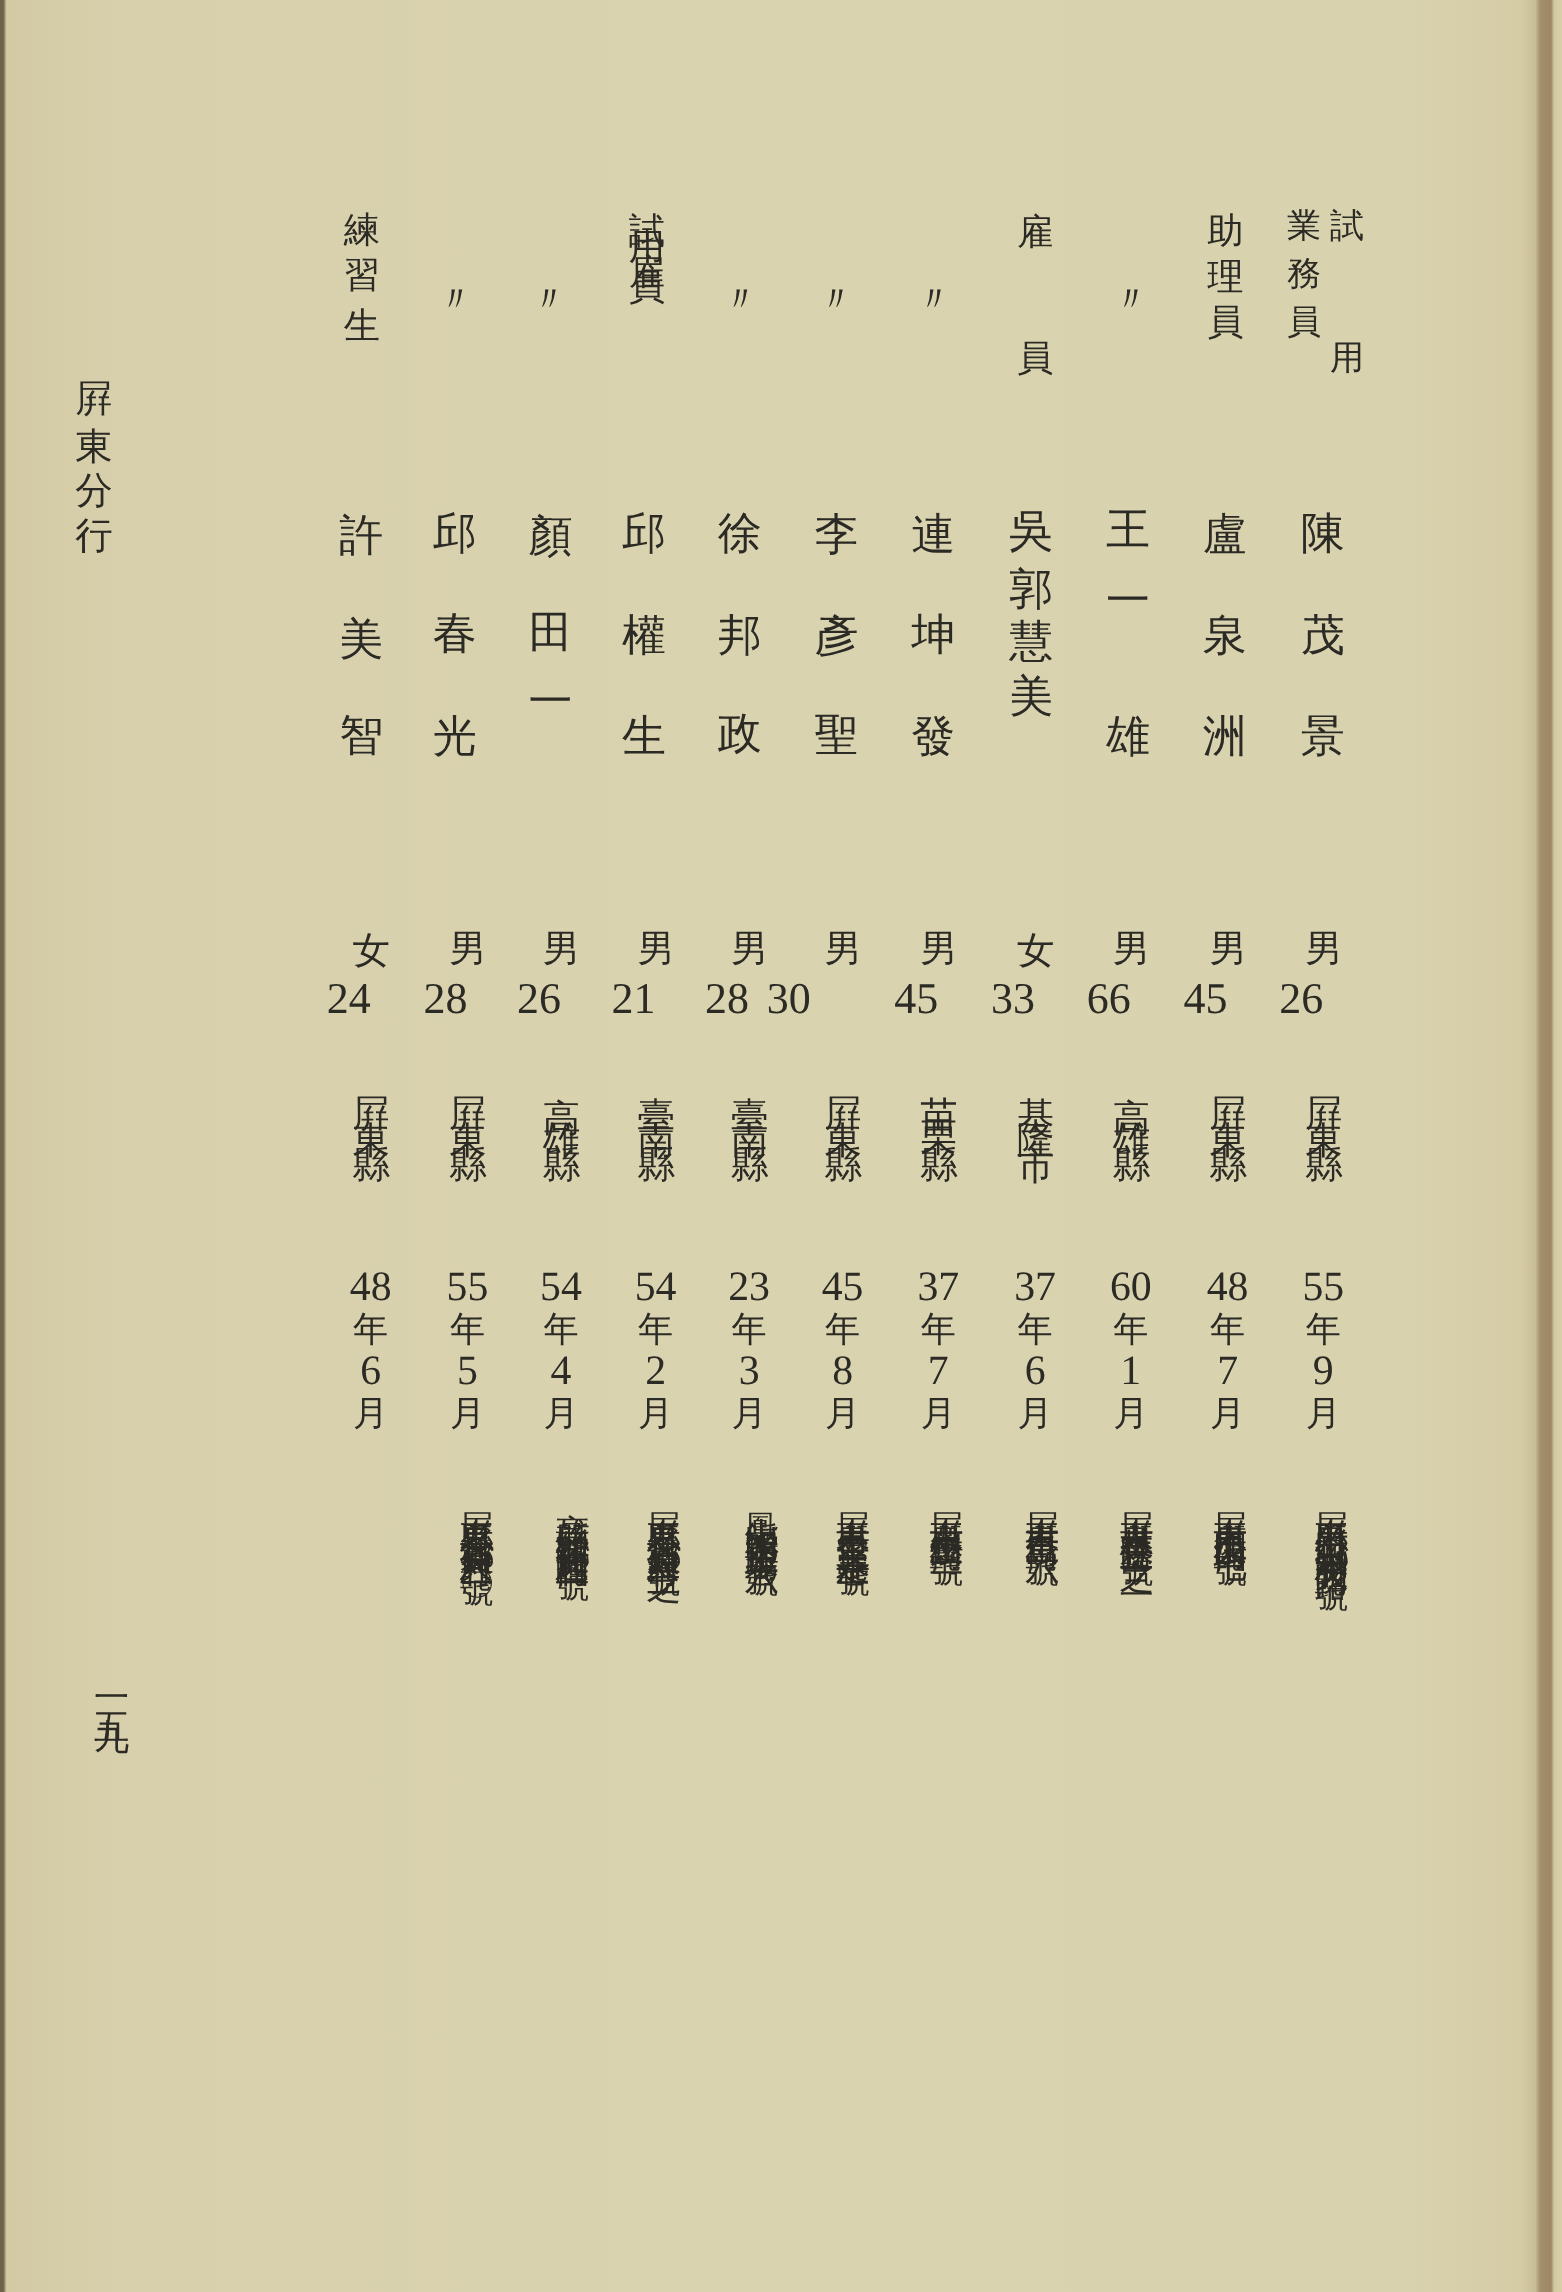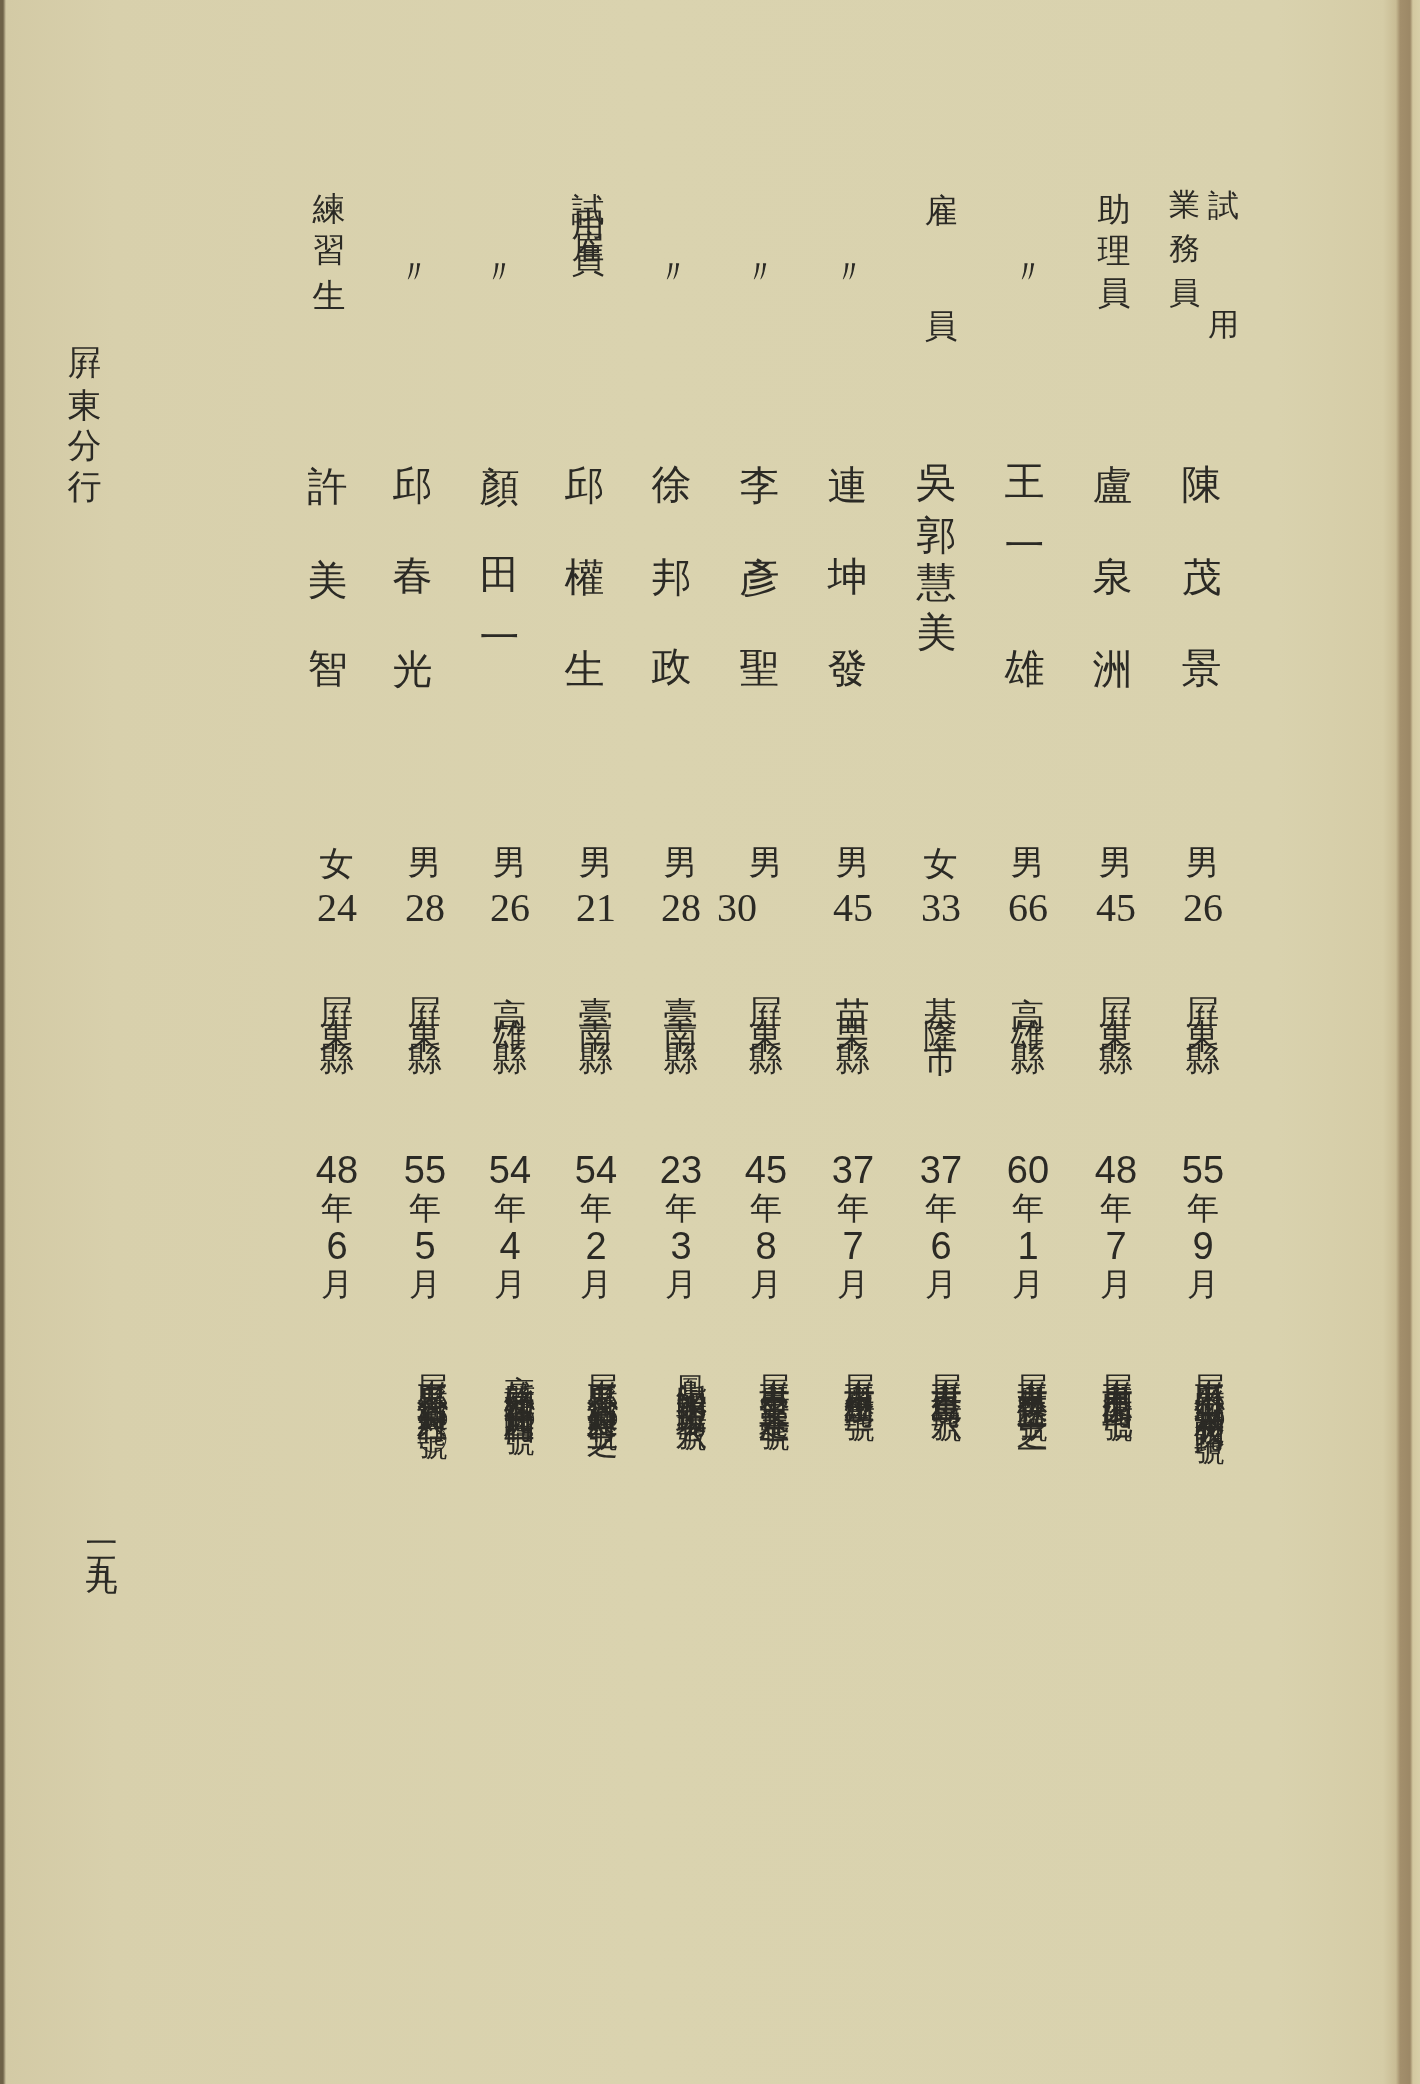--- a/index.html
+++ b/index.html
@@ -24,25 +24,25 @@
   .t1l     { font-size:31px; letter-spacing:45px;  top:164px; width:40px; line-height:40px; }
   .name    { font-size:40px; letter-spacing:92px;  top:433px; }
   .name4   { font-size:40px; letter-spacing:48px;  top:433px; }
   .sex     { font-size:34px; top:820px; }
   .bp      { font-size:34px; letter-spacing:22px;  top:970px; }
   .addr    { font-size:31px; letter-spacing:4.6px; top:1350px; }
   .side    { font-size:34px; letter-spacing:41px;  top:320px; left:55px; }
   .pnum    { font-size:32px; letter-spacing:5.5px; top:1526px; left:72px; }
   .age {
     position:absolute; top:887px; width:80px; height:42px; line-height:42px;
-    text-align:center; font-family:"Liberation Serif", serif; font-size:40px; color:#2b2a25;
+    font-family:"Liberation Serif", serif; font-size:40px; color:#2b2a25;
   }
   .date { position:absolute; top:1151px; width:80px; text-align:center; color:#2b2a25; }
   .date > div { height:38px; line-height:38px; }
-  .dnum  { font-family:Liberation Sans, sans-serif; font-size:38px; }
+  .dnum  { font-family:Liberation Serif, serif; font-size:38px; }
   .dunit { font-family:"DejaVu Serif", serif; font-size:32px; }
 </style>
 </head>
 <body>
 
 <div class="page">
 
   <div class="v side">屛東分行</div>
   <div class="v pnum">一五九</div>
 

